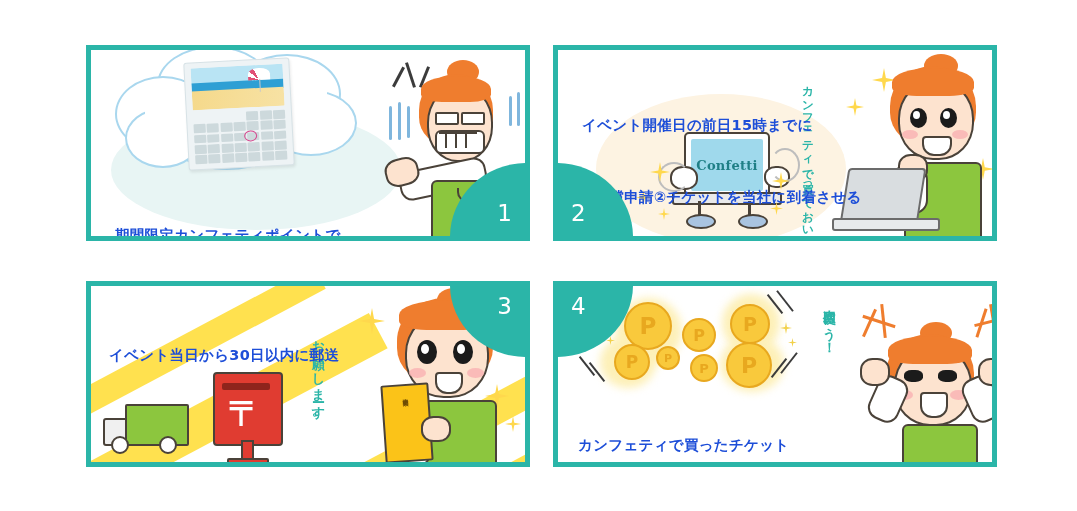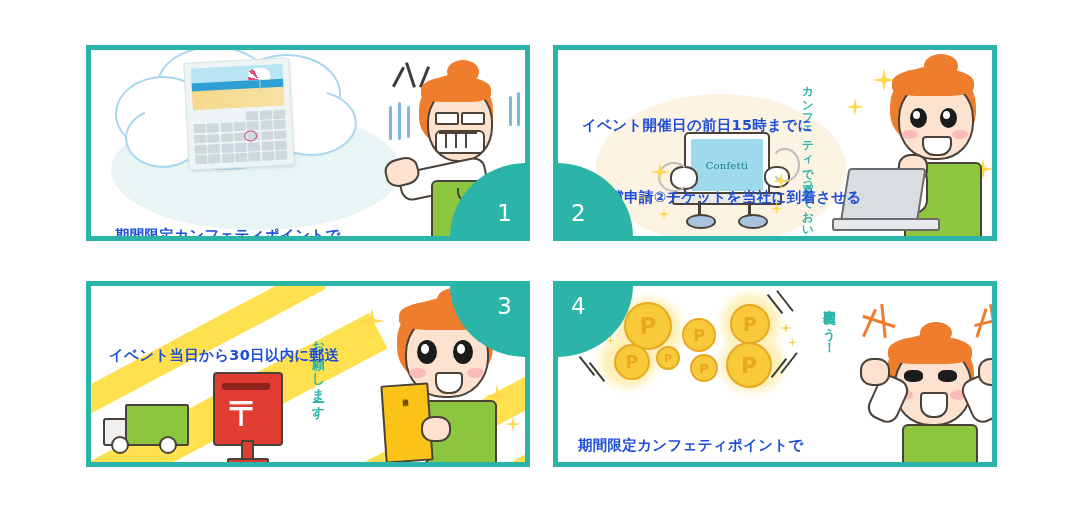--- a/index.html
+++ b/index.html
@@ -101,21 +101,21 @@
   .doc{position:absolute;background:#fbc318;border:2px solid #4a4239;border-radius:2px;}
   .doc-label{position:absolute;writing-mode:vertical-rl;text-orientation:upright;
              color:#6b4a05;font-size:6px;letter-spacing:.06em;}
 
   
   .mascot{position:absolute;}
   .mac-body{position:absolute;background:#ffffff;border:2.5px solid #4a4239;border-radius:5px;}
   .mac-screen{position:absolute;background:#9fd9ec;border-radius:2px;
               display:flex;align-items:center;justify-content:center;}
   .mac-logo{font-family:"DejaVu Serif","Liberation Serif",serif;
-            color:#1f7f86;font-size:10px;letter-spacing:.02em;}
+            color:#1f7f86;font-size:13px;letter-spacing:.02em;font-weight:bold;}
   .mac-base{position:absolute;background:#e9e9e9;border:2.5px solid #4a4239;border-radius:3px;}
   .mac-leg{position:absolute;background:#4a4239;}
   .mac-foot{position:absolute;background:#a9c4e0;border:2px solid #4a4239;border-radius:50%;}
   .mac-hand{position:absolute;background:#ffffff;border:2.5px solid #4a4239;border-radius:45%;}
   .laptop2{position:absolute;background:#d9dde0;border:2.5px solid #6b6b6b;}
 
   
   .coin{position:absolute;border-radius:50%;background:#f9c93c;border:2px solid #e8a81f;
         color:#e8a81f;display:flex;align-items:center;justify-content:center;font-weight:700;}
   .coin-glow{position:absolute;border-radius:50%;background:#fdf0b8;filter:blur(4px);}
@@ -421,21 +421,21 @@
         <div class="blush" style="left:92px;top:82px;width:17px;height:10px;"></div>
         <div class="mouth" style="left:62px;top:84px;width:24px;height:22px;border-radius:4px 4px 12px 12px;"></div>
         <div class="apron" style="left:44px;top:116px;width:72px;height:48px;border-radius:6px 6px 0 0;"></div>
         <div class="sleeve" style="left:14px;top:68px;width:28px;height:42px;border-radius:12px;transform:rotate(24deg);"></div>
         <div class="sleeve" style="left:108px;top:68px;width:28px;height:42px;border-radius:12px;transform:rotate(-24deg);"></div>
         <div style="position:absolute;left:2px;top:50px;width:26px;height:24px;background:#fde3cf;border:2px solid #4a4239;border-radius:42%;"></div>
         <div style="position:absolute;left:120px;top:50px;width:26px;height:24px;background:#fde3cf;border:2px solid #4a4239;border-radius:42%;"></div>
       </div>
 
       <div class="hand cap-main" style="left:20px;top:100px;">
-        <div>期間限定カンフェティポイントで</div>
+        <div>カンフェティで買ったチケット</div>
         
         
       </div>
     </div>
     <div class="badge tl">
       <span>4</span>
     </div>
   </div>
 
 </div>

